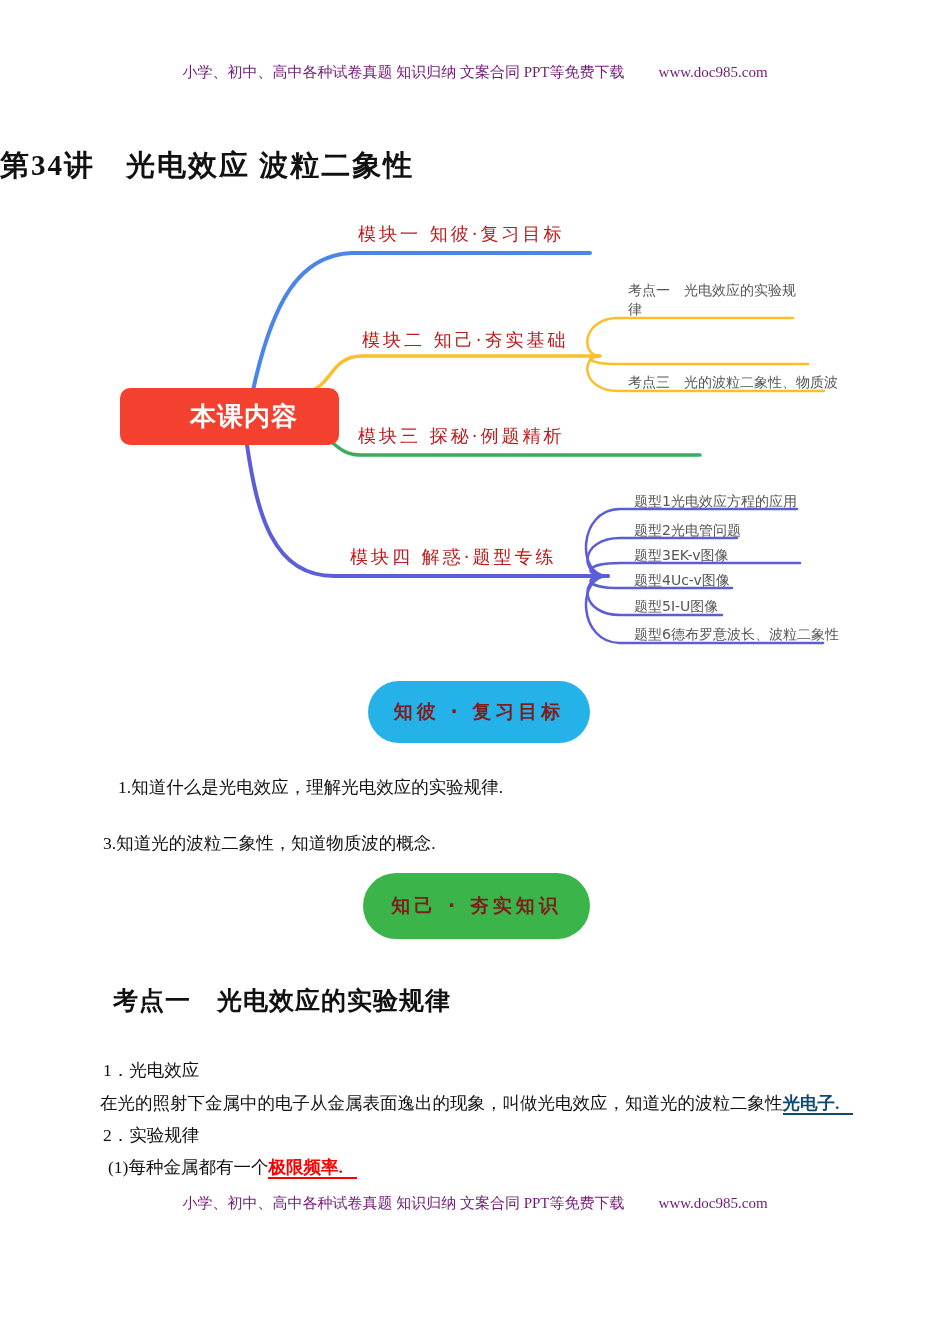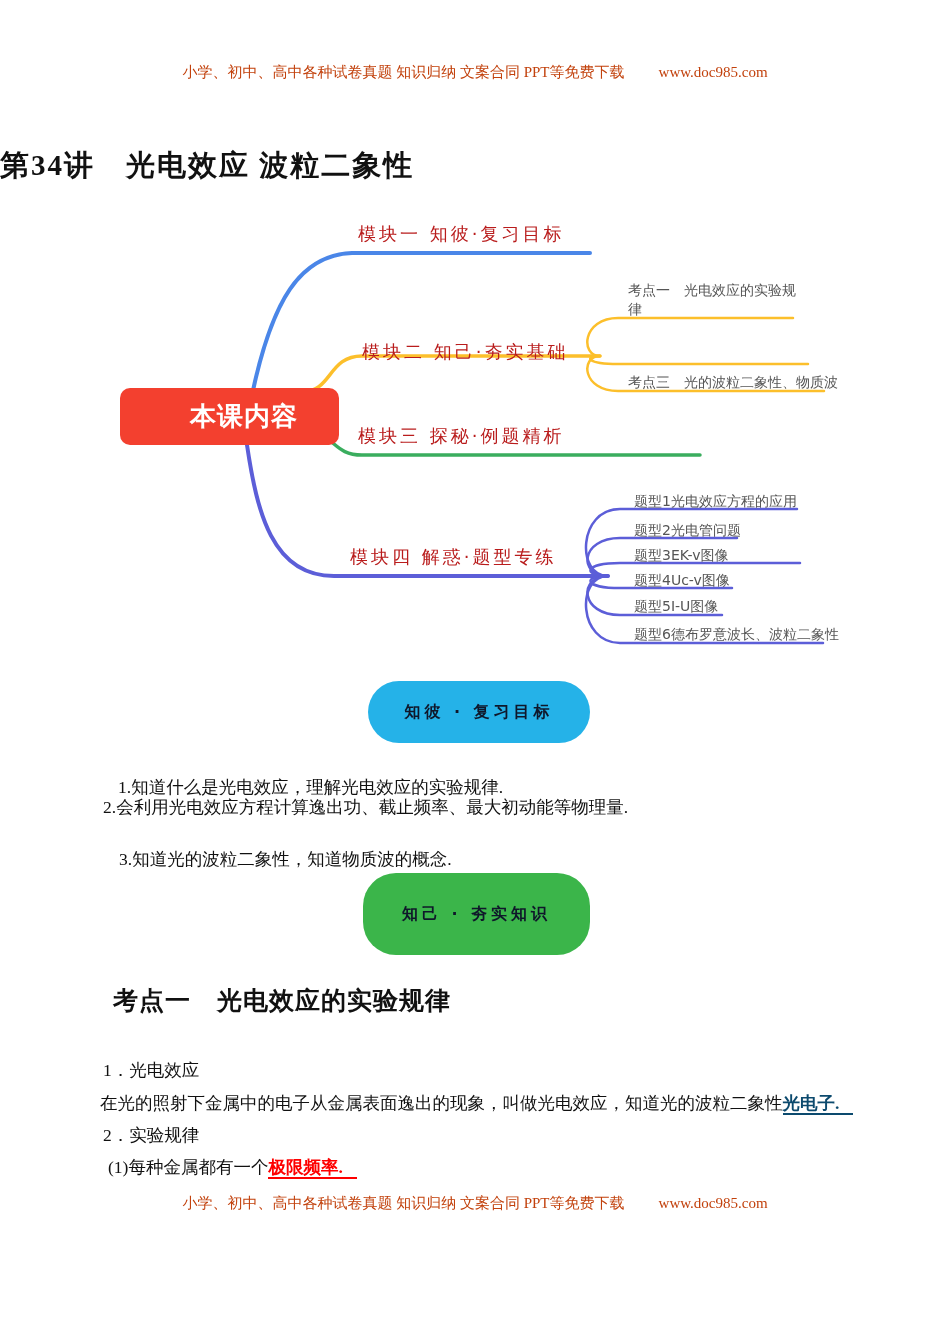--- a/index.html
+++ b/index.html
@@ -9,21 +9,21 @@
     background:#ffffff;
     margin:0 auto;
     overflow:hidden;
     font-family:"Liberation Serif","DejaVu Serif",serif;
     color:#111;
   }
   .abs{position:absolute;}
   
   .runninghead{
     left:0;right:0;text-align:center;
-    font-size:15px;color:#c2410c;white-space:nowrap;
+    font-size:15px;color:#701a75;white-space:nowrap;
   }
   .runninghead .url{margin-left:34px;}
   
   .doc-title{
     left:0;right:0;top:146px;text-align:left;
     font-size:29px;font-weight:bold;letter-spacing:2px;
   }
   
   .mindmap-svg{left:0;top:200px;}
   .root-node{
@@ -38,26 +38,26 @@
     font-family:"DejaVu Sans","Liberation Sans",sans-serif;
     font-size:18px;color:#b91c1c;letter-spacing:3px;white-space:nowrap;
   }
   .child-label{
     font-family:"DejaVu Sans","Liberation Sans",sans-serif;
     font-size:14px;color:#555;line-height:19px;
   }
   
   .pill{
     display:flex;align-items:center;justify-content:center;
-    color:#0f172a;font-weight:bold;
+    color:#7f1d1d;font-weight:bold;
     font-family:"DejaVu Sans","Liberation Sans",sans-serif;
-    font-size:16px;letter-spacing:4px;white-space:nowrap;
+    font-size:19px;letter-spacing:4px;white-space:nowrap;
   }
   .pill-review{left:368px;top:681px;width:222px;height:62px;border-radius:31px;}
-  .pill-basics{left:363px;top:873px;width:227px;height:82px;border-radius:33px;}
+  .pill-basics{left:363px;top:873px;width:227px;height:66px;border-radius:33px;}
   
   .goal{left:103px;font-size:17.5px;white-space:nowrap;}
   .section-heading{
     left:113px;top:984px;
     font-family:"Liberation Sans","DejaVu Sans",sans-serif;
     font-size:25px;font-weight:bold;letter-spacing:1px;white-space:nowrap;
   }
   .bodyline{left:103px;font-size:17.5px;white-space:nowrap;}
   .hl{
     font-weight:bold;
@@ -91,39 +91,38 @@
     <path d="M 608,376 C 578,376 580,338 620,338 L 737,338" fill="none" stroke-width="2.5" stroke-linecap="round" stroke="#5c5ed8"></path>
     <path d="M 608,376 C 582,376 584,363 620,363 L 800,363" fill="none" stroke-width="2.5" stroke-linecap="round" stroke="#5c5ed8"></path>
     <path d="M 608,376 C 582,376 584,388 620,388 L 732,388" fill="none" stroke-width="2.5" stroke-linecap="round" stroke="#5c5ed8"></path>
     <path d="M 608,376 C 578,376 580,415 620,415 L 722,415" fill="none" stroke-width="2.5" stroke-linecap="round" stroke="#5c5ed8"></path>
     <path d="M 608,376 C 576,376 578,443 620,443 L 823,443" fill="none" stroke-width="2.5" stroke-linecap="round" stroke="#5c5ed8"></path>
   </svg>
 
   <div class="abs root-node" style="background-color: rgb(243, 64, 47); padding-left: 29px;">本课内容</div>
 
   <div class="abs branch-label" style="left:358px;top:222px;">模块一 知彼·复习目标</div>
-  <div class="abs branch-label" style="left:362px;top:340px;text-align:center;">模块二 知己·夯实基础</div>
+  <div class="abs branch-label" style="left:362px;top:328px;text-align:center;">模块二 知己·夯实基础</div>
   <div class="abs branch-label" style="left:358px;top:424px;">模块三 探秘·例题精析</div>
   <div class="abs branch-label" style="left:350px;top:545px;">模块四 解惑·题型专练</div>
 
   <div class="abs child-label" style="left:628px;top:281px;width:172px;">考点一　光电效应的实验规律</div>
   <div class="abs child-label" style="left:628px;top:373px;width:230px;">考点三　光的波粒二象性、物质波</div>
 
   <div class="abs child-label" style="left:634px;top:492px;">题型1光电效应方程的应用</div>
   <div class="abs child-label" style="left:634px;top:521px;">题型2光电管问题</div>
   <div class="abs child-label" style="left:634px;top:546px;">题型3EK-v图像</div>
   <div class="abs child-label" style="left:634px;top:571px;">题型4Uc-v图像</div>
   <div class="abs child-label" style="left:634px;top:597px;">题型5I-U图像</div>
   <div class="abs child-label" style="left:634px;top:625px;">题型6德布罗意波长、波粒二象性</div>
 
   <div class="abs pill pill-review" style="background-color: rgb(37, 178, 232);">知彼 · 复习目标</div>
 
   <p class="abs goal" style="top:760px;margin:15px;">1.知道什么是光电效应，理解光电效应的实验规律.</p>
-  <p class="abs goal" style="top:795px;margin:0;">2.会利用光电效应方程计算逸出功、截止频率、最大初动能等物理量.</p>
-  <p class="abs goal" style="top:831px;margin:16px;text-align:center;">3.知道光的波粒二象性，知道物质波的概念.</p>
+  <p class="abs goal" style="top:831px;margin:0;text-align:center;">3.知道光的波粒二象性，知道物质波的概念.</p>
 
   <div class="abs pill pill-basics" style="background-color: rgb(59, 181, 74);">知己 · 夯实知识</div>
 
   <h2 class="abs section-heading" style="margin:0;">考点一　光电效应的实验规律</h2>
 
   <p class="abs bodyline" style="top:1058px;margin:0;">1．光电效应</p>
 
   <p class="abs bodyline" style="top:1091px;margin:0;left:100px;">
     <span>在光的照射下金属中的电子从金属表面逸出的现象，叫做光电效应，知道光的波粒二象性</span><span class="hl" style="color: #0c4a6e;">光电子.</span>
   </p>

